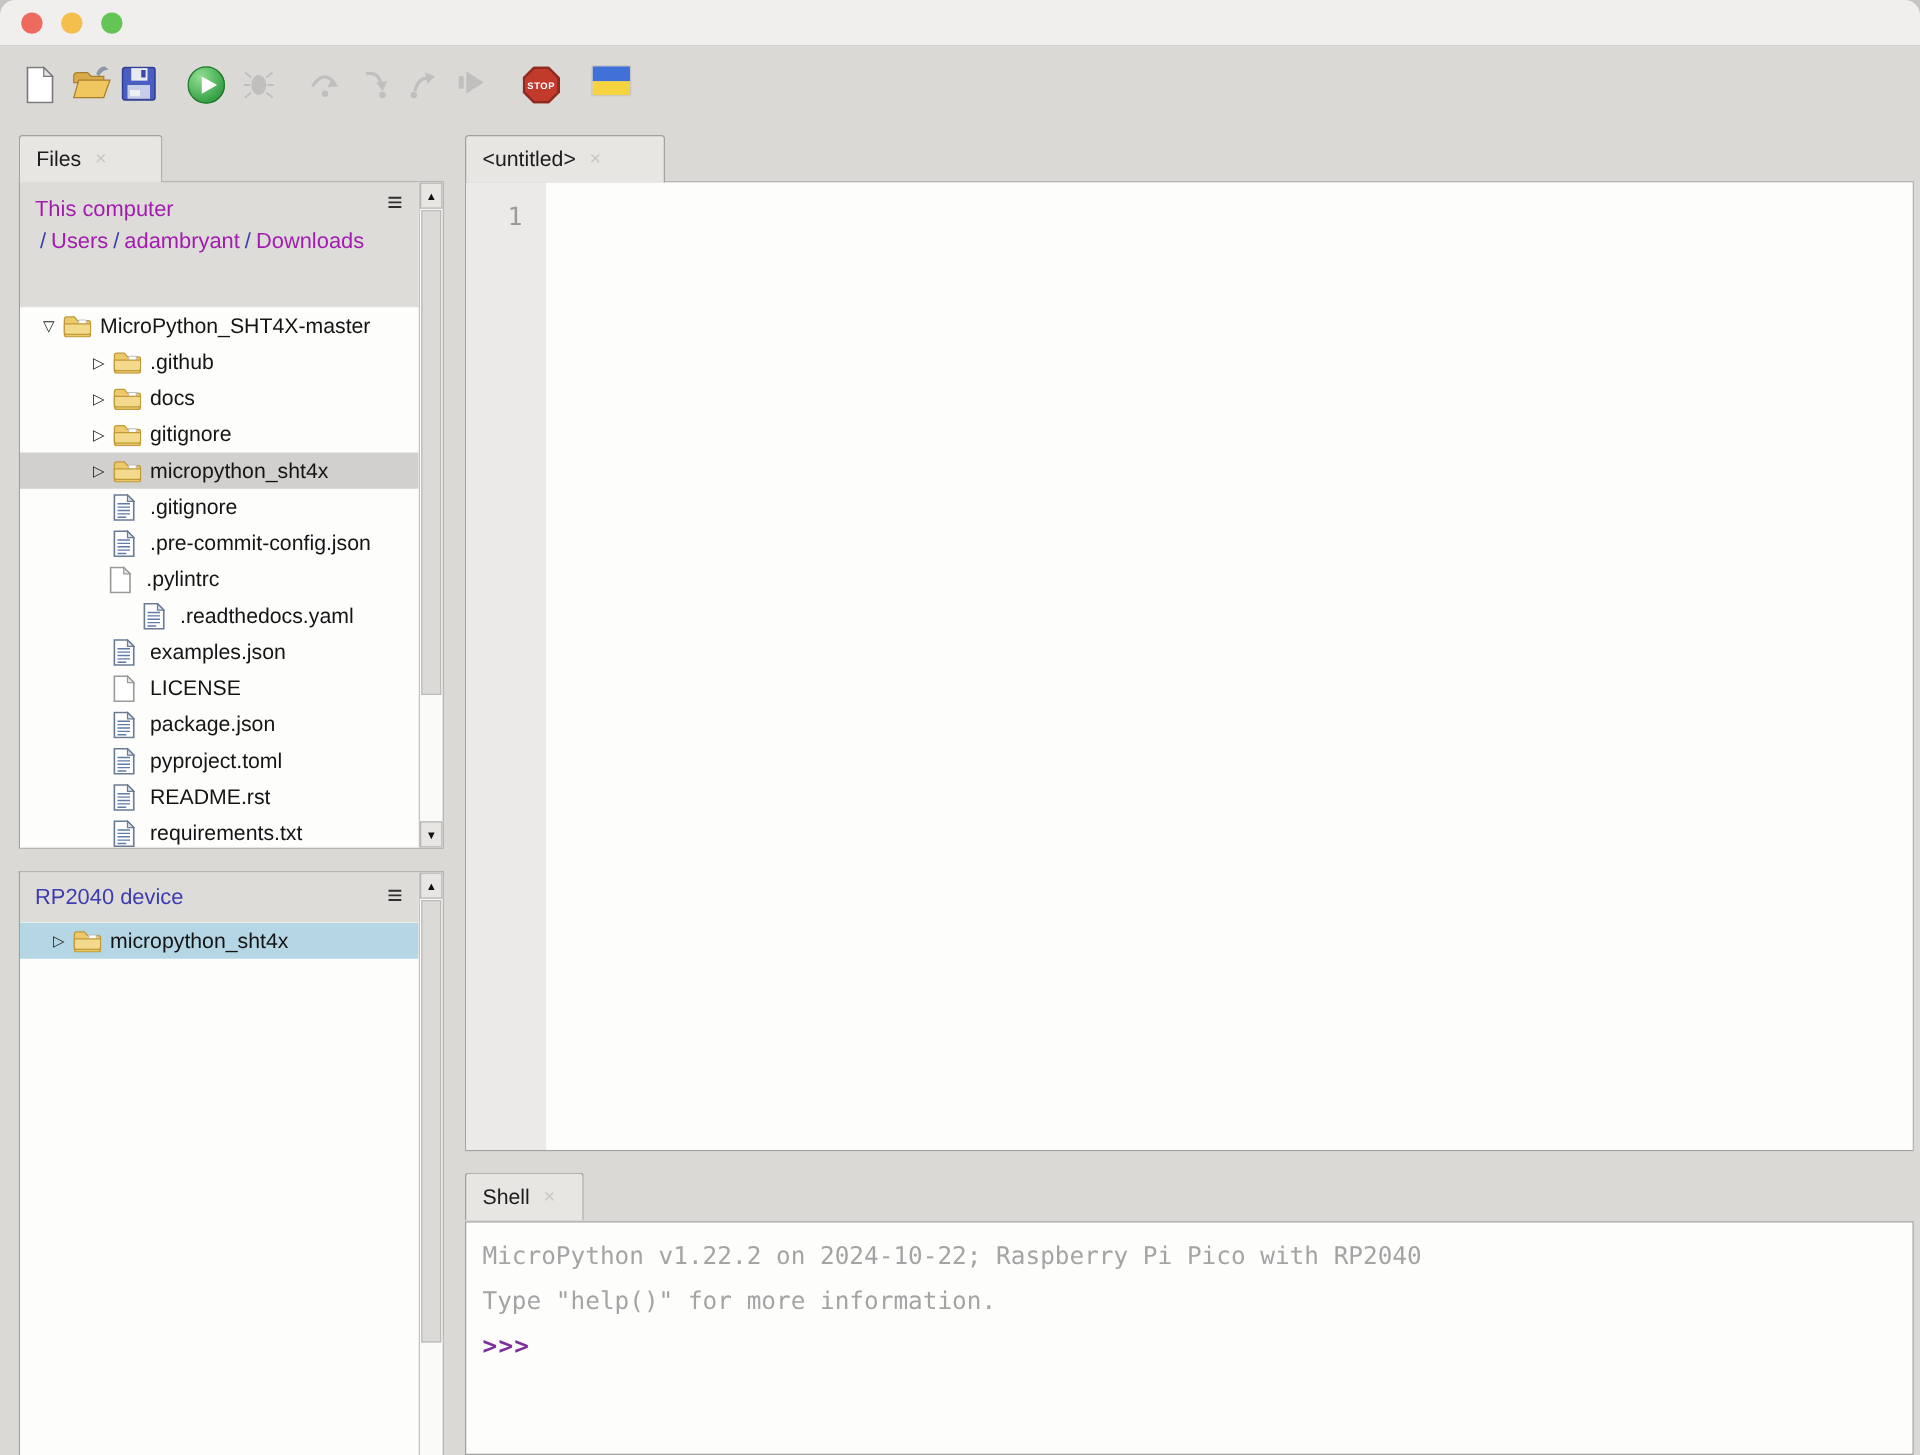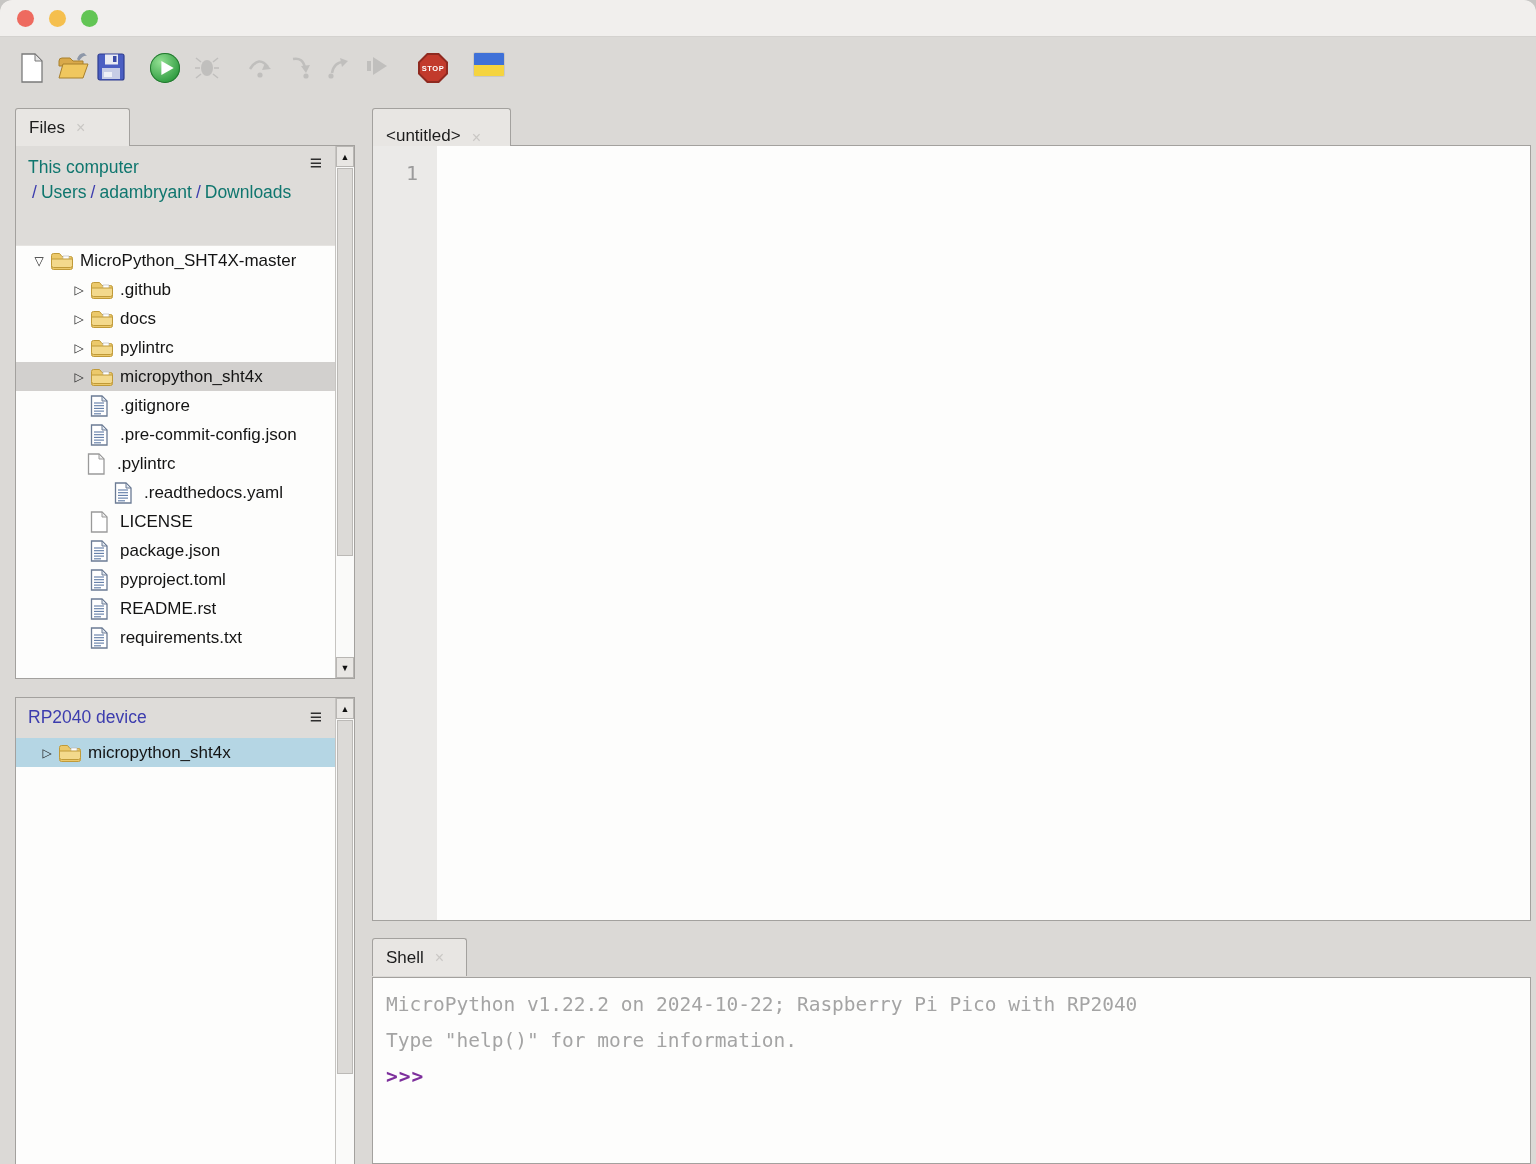--- a/index.html
+++ b/index.html
@@ -29,28 +29,28 @@
   
   .tab{position:absolute;height:38px;background:#e8e6e3;border:1px solid #a3a19e;border-bottom:none;border-radius:3px 3px 0 0;display:flex;align-items:center;padding:0 13px;font-size:17px;color:#1c1c1c;z-index:3;box-sizing:border-box;}
   .tab .x{margin-left:11px;color:#c9c7c4;font-size:16px;line-height:1;}
 
   
   .panel{position:absolute;background:#fdfdfc;border:1px solid #a3a19e;z-index:2;box-sizing:border-box;}
 
   #files-tab{left:15px;top:108px;width:115px;}
   #files-panel{left:15px;top:145px;width:340px;height:534px;}
   #device-panel{left:15px;top:697px;width:340px;height:467px;border-bottom:none;}
-  #editor-tab{left:372px;top:108px;width:139px;align-items:flex-end;}
+  #editor-tab{left:372px;top:108px;width:160px;}
   #editor-panel{left:372px;top:145px;width:1159px;height:776px;}
   #shell-tab{left:372px;top:938px;width:95px;}
   #shell-panel{left:372px;top:977px;width:1159px;height:187px;padding:9px 0 0 13px;}
 
   .pheader{position:absolute;left:0;top:0;right:19px;height:100px;background:#dedcd9;padding:9px 10px 0 12px;box-sizing:border-box;border-bottom:1px solid #e6e4e1;}
   .crumbs{width:255px;font-size:17.5px;line-height:25px;color:#3c3cae;}
-  .crumbs .lnk{color:#0f766e;}
+  .crumbs .lnk{color:#a21caf;}
   .crumbs .sep{color:#3c3cae;margin:0 4px;}
   .hamburger{position:absolute;right:13px;top:6px;font-size:21px;color:#2e2e2e;line-height:1;}
 
   .dheader{position:absolute;left:0;top:0;right:19px;height:40px;background:#dedcd9;padding:9px 10px 0 12px;box-sizing:border-box;font-size:17.5px;color:#3c3cae;}
 
   .treearea{position:absolute;left:0;right:19px;bottom:0;background:#fdfdfc;overflow:hidden;}
   #files-tree{top:100px;}
   #device-tree{top:40px;}
   .trow{height:29px;display:flex;align-items:center;font-size:17px;color:#141414;white-space:nowrap;overflow:hidden;box-sizing:border-box;}
   .trow .exp{flex:0 0 22px;text-align:center;font-size:12px;color:#222;}
@@ -229,21 +229,21 @@
   </div>
         <div class="trow" style="padding-left: 52px;">
     <span class="exp">▷</span>
     <span class="ficon">
             <svg width="23" height="18" viewBox="0 0 23 18">
               <path d="M1.5 3.5 q0-2 2-2 h6 l2.5 3 h8.5 q2 0 2 2 v9 q0 2 -2 2 h-17 q-2 0 -2 -2 z" fill="#ecc96b" stroke="#c09a38" stroke-width="1"></path>
               <path d="M13 4 h6 v6 h-6 z" fill="#fff" stroke="#b9b9b9" stroke-width=".7"></path>
               <path d="M1.5 7 h21 v6.5 q0 2 -2 2 h-17 q-2 0 -2 -2 z" fill="#f3d98c" stroke="#c09a38" stroke-width="1"></path>
             </svg>
           </span>
-    <span class="lbl">pylintrc</span>
+    <span class="lbl">gitignore</span>
   </div>
         <div class="trow sel-gray" style="padding-left: 52px;">
     <span class="exp">▷</span>
     <span class="ficon">
             <svg width="23" height="18" viewBox="0 0 23 18">
               <path d="M1.5 3.5 q0-2 2-2 h6 l2.5 3 h8.5 q2 0 2 2 v9 q0 2 -2 2 h-17 q-2 0 -2 -2 z" fill="#ecc96b" stroke="#c09a38" stroke-width="1"></path>
               <path d="M13 4 h6 v6 h-6 z" fill="#fff" stroke="#b9b9b9" stroke-width=".7"></path>
               <path d="M1.5 7 h21 v6.5 q0 2 -2 2 h-17 q-2 0 -2 -2 z" fill="#f3d98c" stroke="#c09a38" stroke-width="1"></path>
             </svg>
           </span>
@@ -302,20 +302,37 @@
               <g stroke="#5f7ba6" stroke-width="1.1">
                 <line x1="4" y1="8" x2="14" y2="8"></line>
                 <line x1="4" y1="10.7" x2="14" y2="10.7"></line>
                 <line x1="4" y1="13.4" x2="14" y2="13.4"></line>
                 <line x1="4" y1="16.1" x2="14" y2="16.1"></line>
                 <line x1="4" y1="18.8" x2="11" y2="18.8"></line>
               </g>
             </svg>
           </span>
     <span class="lbl">.readthedocs.yaml</span>
+  </div>
+        <div class="trow" style="padding-left: 52px;">
+    <span class="exp"></span>
+    <span class="ficon">
+            <svg width="18" height="22" viewBox="0 0 18 22">
+              <path d="M1.5 1 h10.5 l5 5 v15 h-15.5 z" fill="#ffffff" stroke="#6b7b94" stroke-width="1.3"></path>
+              <path d="M12 1 l5 5 h-5 z" fill="#dfe6ef" stroke="#6b7b94" stroke-width="1"></path>
+              <g stroke="#5f7ba6" stroke-width="1.1">
+                <line x1="4" y1="8" x2="14" y2="8"></line>
+                <line x1="4" y1="10.7" x2="14" y2="10.7"></line>
+                <line x1="4" y1="13.4" x2="14" y2="13.4"></line>
+                <line x1="4" y1="16.1" x2="14" y2="16.1"></line>
+                <line x1="4" y1="18.8" x2="11" y2="18.8"></line>
+              </g>
+            </svg>
+          </span>
+    <span class="lbl">examples.json</span>
   </div>
         <div class="trow" style="padding-left: 52px;">
     <span class="exp"></span>
     <span class="ficon">
             <svg width="18" height="22" viewBox="0 0 18 22">
               <path d="M1.5 1 h10.5 l5 5 v15 h-15.5 z" fill="#ffffff" stroke="#9a9a9a" stroke-width="1.3"></path>
               <path d="M12 1 l5 5 h-5 z" fill="#ececec" stroke="#9a9a9a" stroke-width="1"></path>
             </svg>
           </span>
     <span class="lbl">LICENSE</span>

